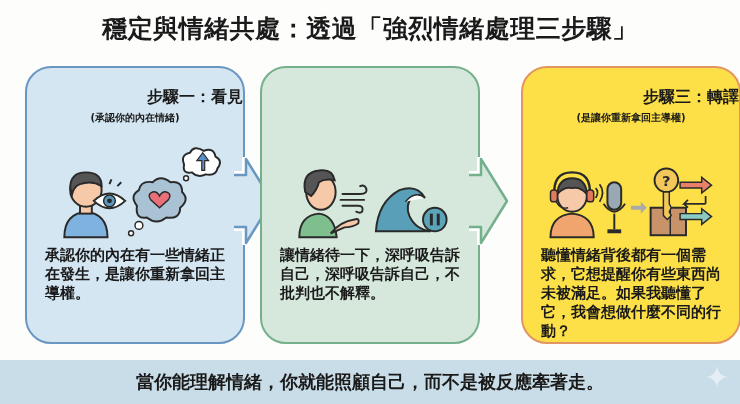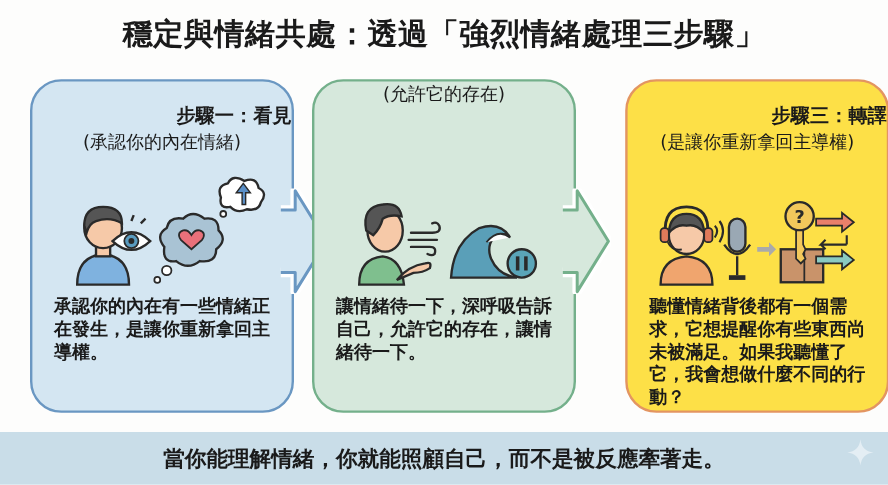--- a/index.html
+++ b/index.html
@@ -3,21 +3,21 @@
 <meta charset="utf-8">
 <style>
   html, body { margin:0; padding:0; }
   body { width:740px; height:404px; background:#fdfdfc; position:relative; overflow:hidden; font-family:"DejaVu Sans", sans-serif; color:#1a1a1a; }
   .title { position:absolute; top:12px; left:0; width:740px; text-align:center; font-size:25px; font-weight:bold; letter-spacing:0.5px; }
   .panel { position:absolute; top:66px; height:278px; width:220px; border-radius:26px; border:2.5px solid; box-sizing:border-box; }
   .p1 { left:25px; background:#d4e6f2; border-color:#6a97c2; }
   .p2 { left:260px; background:#d6e8dc; border-color:#74b08b; }
   .p3 { left:521px; background:#fde047; border-color:#e39561; }
   .ph { text-align:right; font-weight:bold; font-size:16px; line-height:22px; margin-top:18px; }
-  .ps { text-align:center; font-weight:normal; font-size:15px; line-height:20px; }
+  .ps { text-align:center; font-weight:bold; font-size:10px; line-height:20px; }
   .illus { position:absolute; top:78px; left:0; width:100%; height:95px; }
   .body { position:absolute; top:178px; left:18px; right:14px; font-size:15px; font-weight:bold; line-height:19px; }
   .arrow { position:absolute; top:157px; width:42px; height:88px; }
   .footer { position:absolute; left:0; top:360px; width:740px; height:44px; background:#c9dde8; text-align:center; font-size:18px; font-weight:bold; line-height:44px;font-family:Liberation Serif, serif; }
   .sparkle { position:absolute; right:12px; top:366px; width:22px; height:22px; }
 </style>
 </head>
 <body>
 
 <div class="title">穩定與情緒共處：透過「強烈情緒處理三步驟」</div>
@@ -53,21 +53,20 @@
   </svg>
   <div class="body">承認你的內在有一些情緒正在發生，是讓你重新拿回主導權。</div>
 </div>
 
 <svg class="arrow" style="left:232px;" viewBox="0 0 42 88">
   <path d="M2 18 L14 18 L14 2 L40 44 L14 86 L14 70 L2 70" fill="#d4e6f2" stroke="#fff" stroke-width="8" stroke-linejoin="round"></path>
   <path d="M2 18 L14 18 L14 2 L40 44 L14 86 L14 70 L2 70" fill="#d4e6f2" stroke="#6a97c2" stroke-width="2.5" stroke-linejoin="round"></path>
 </svg>
 
 <div class="panel p2">
-  <div class="ps">(允許它的存在)</div>
   <svg class="illus" viewBox="0 0 220 95">
     <g>
       <path d="M38 92 Q38 70 58 68 Q74 70 76 92 Z" fill="#7fbf8e" stroke="#2a2a2a" stroke-width="2"></path>
       <ellipse cx="60" cy="46" rx="15" ry="18" fill="#f6c9a8" stroke="#2a2a2a" stroke-width="2"></ellipse>
       <path d="M44 46 Q40 26 58 24 Q72 22 74 34 Q64 32 58 36 Q56 44 50 50 Z" fill="#555" stroke="#2a2a2a" stroke-width="2"></path>
       <path d="M70 88 Q80 76 94 74 Q100 72 98 78 Q92 82 84 82 Z" fill="#f6c9a8" stroke="#2a2a2a" stroke-width="2"></path>
     </g>
     <g fill="none" stroke="#2a2a2a" stroke-width="2" stroke-linecap="round">
       <path d="M82 48 L100 48 Q108 48 106 42 Q104 38 100 40"></path>
       <path d="M80 54 L104 54"></path>
@@ -76,21 +75,21 @@
     <g>
       <path d="M116 86 Q118 56 140 44 Q158 38 166 52 Q160 46 152 52 Q146 60 150 70 Q156 84 172 86 Z" fill="#5a9fb8" stroke="#2a2a2a" stroke-width="2"></path>
       <path d="M146 56 Q156 44 166 52" fill="#fff" stroke="#2a2a2a" stroke-width="1.5"></path>
     </g>
     <g>
       <circle cx="176" cy="74" r="12" fill="#5aa5b8" stroke="#2a2a2a" stroke-width="2"></circle>
       <rect x="171" y="68" width="3" height="12" fill="#2a2a2a"></rect>
       <rect x="178" y="68" width="3" height="12" fill="#2a2a2a"></rect>
     </g>
   </svg>
-  <div class="body">讓情緒待一下，深呼吸告訴自己，允許它的存在，讓情緒待一下。</div>
+  <div class="body">讓情緒待一下，深呼吸告訴自己，深呼吸告訴自己，不批判也不解釋。</div>
 </div>
 
 <svg class="arrow" style="left:467px;" viewBox="0 0 42 88">
   <path d="M2 18 L14 18 L14 2 L40 44 L14 86 L14 70 L2 70" fill="#d6e8dc" stroke="#fff" stroke-width="8" stroke-linejoin="round"></path>
   <path d="M2 18 L14 18 L14 2 L40 44 L14 86 L14 70 L2 70" fill="#d6e8dc" stroke="#74b08b" stroke-width="2.5" stroke-linejoin="round"></path>
 </svg>
 
 <div class="panel p3">
   <div class="ph">步驟三：轉譯</div>
   <div class="ps">(是讓你重新拿回主導權)</div>

